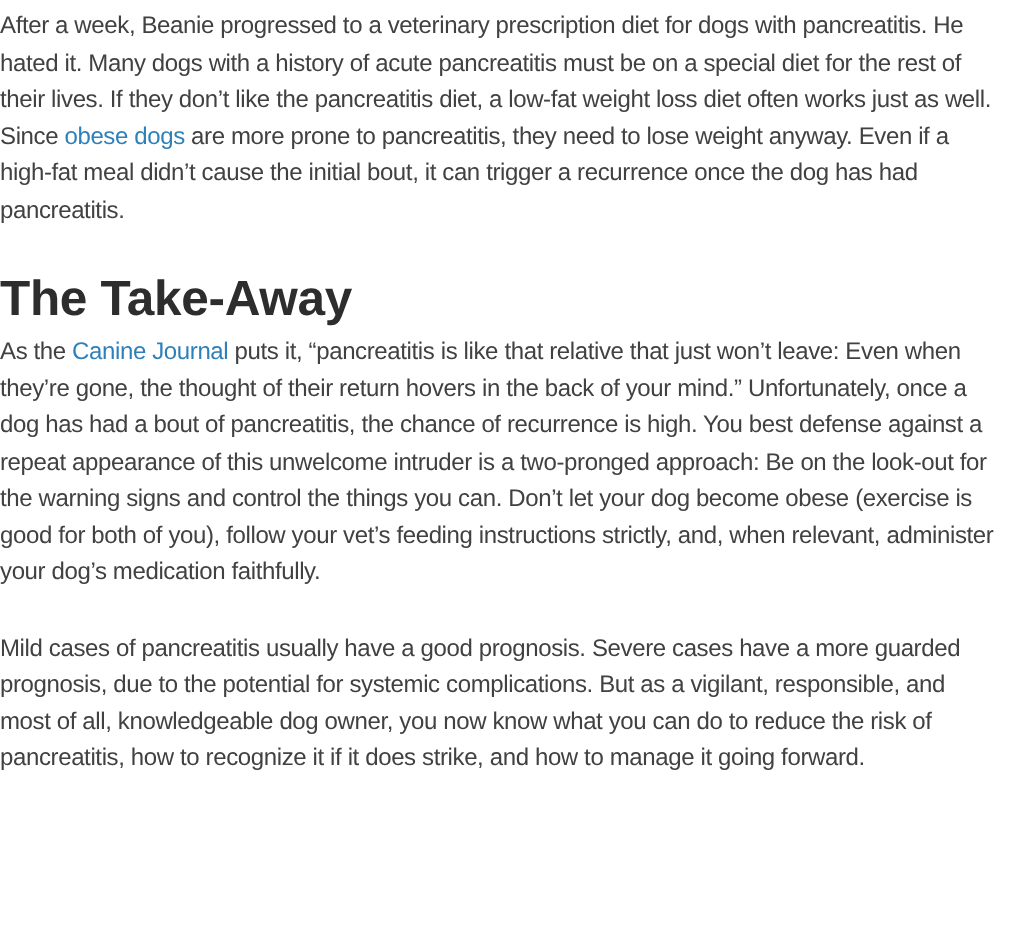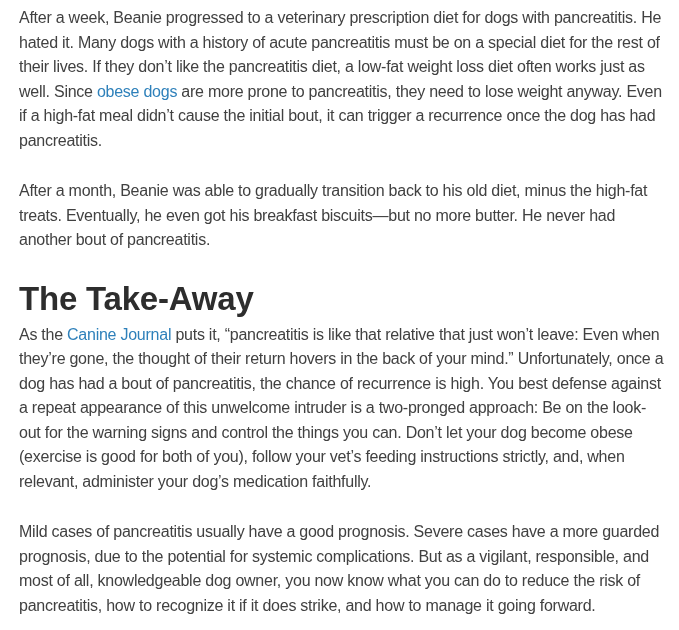--- a/index.html
+++ b/index.html
@@ -12,21 +12,21 @@
   html, body {
     margin: 0;
     padding: 0;
     width: 679px;
     height: 630px;
     background: var(--page-bg);
     overflow: hidden;
   }
   .article {
     width: 679px;
-    padding: 6px 14px 0 19px;
+    padding: 6px 14px 0 0;
     font-family: "Liberation Sans", "DejaVu Sans", sans-serif;
     color: var(--body-text);
   }
   .article p {
     margin: 0 0 26px 0;
     font-size: 16px;
     line-height: 24.5px;
     letter-spacing: -0.25px;
     color: var(--body-text);
   }
@@ -44,21 +44,20 @@
     cursor: pointer;
   }
 </style>
 </head>
 <body>
 
 <main class="article">
 
   <p><span>After a week, Beanie progressed to a veterinary prescription diet for dogs with pancreatitis. He hated it. Many dogs with a history of acute pancreatitis must be on a special diet for the rest of their lives. If they don’t like the pancreatitis diet, a low-fat weight loss diet often works just as well. Since </span><a class="inline-link" href="#">obese dogs</a><span> are more prone to pancreatitis, they need to lose weight anyway. Even if a high-fat meal didn’t cause the initial bout, it can trigger a recurrence once the dog has had pancreatitis.</span></p>
 
-  <p>After a month, Beanie was able to gradually transition back to his old diet, minus the high-fat treats. Eventually, he even got his breakfast biscuits—but no more butter. He never had another bout of pancreatitis.</p>
 
   <h2>The Take-Away</h2>
 
   <p><span>As the </span><a class="inline-link" href="#">Canine Journal</a><span> puts it, “pancreatitis is like that relative that just won’t leave: Even when they’re gone, the thought of their return hovers in the back of your mind.” Unfortunately, once a dog has had a bout of pancreatitis, the chance of recurrence is high. You best defense against a repeat appearance of this unwelcome intruder is a two-pronged approach: Be on the look-out for the warning signs and control the things you can. Don’t let your dog become obese (exercise is good for both of you), follow your vet’s feeding instructions strictly, and, when relevant, administer your dog’s medication faithfully.</span></p>
 
   <p>Mild cases of pancreatitis usually have a good prognosis. Severe cases have a more guarded prognosis, due to the potential for systemic complications. But as a vigilant, responsible, and most of all, knowledgeable dog owner, you now know what you can do to reduce the risk of pancreatitis, how to recognize it if it does strike, and how to manage it going forward.</p>
 
 </main>
 
 </body></html>

